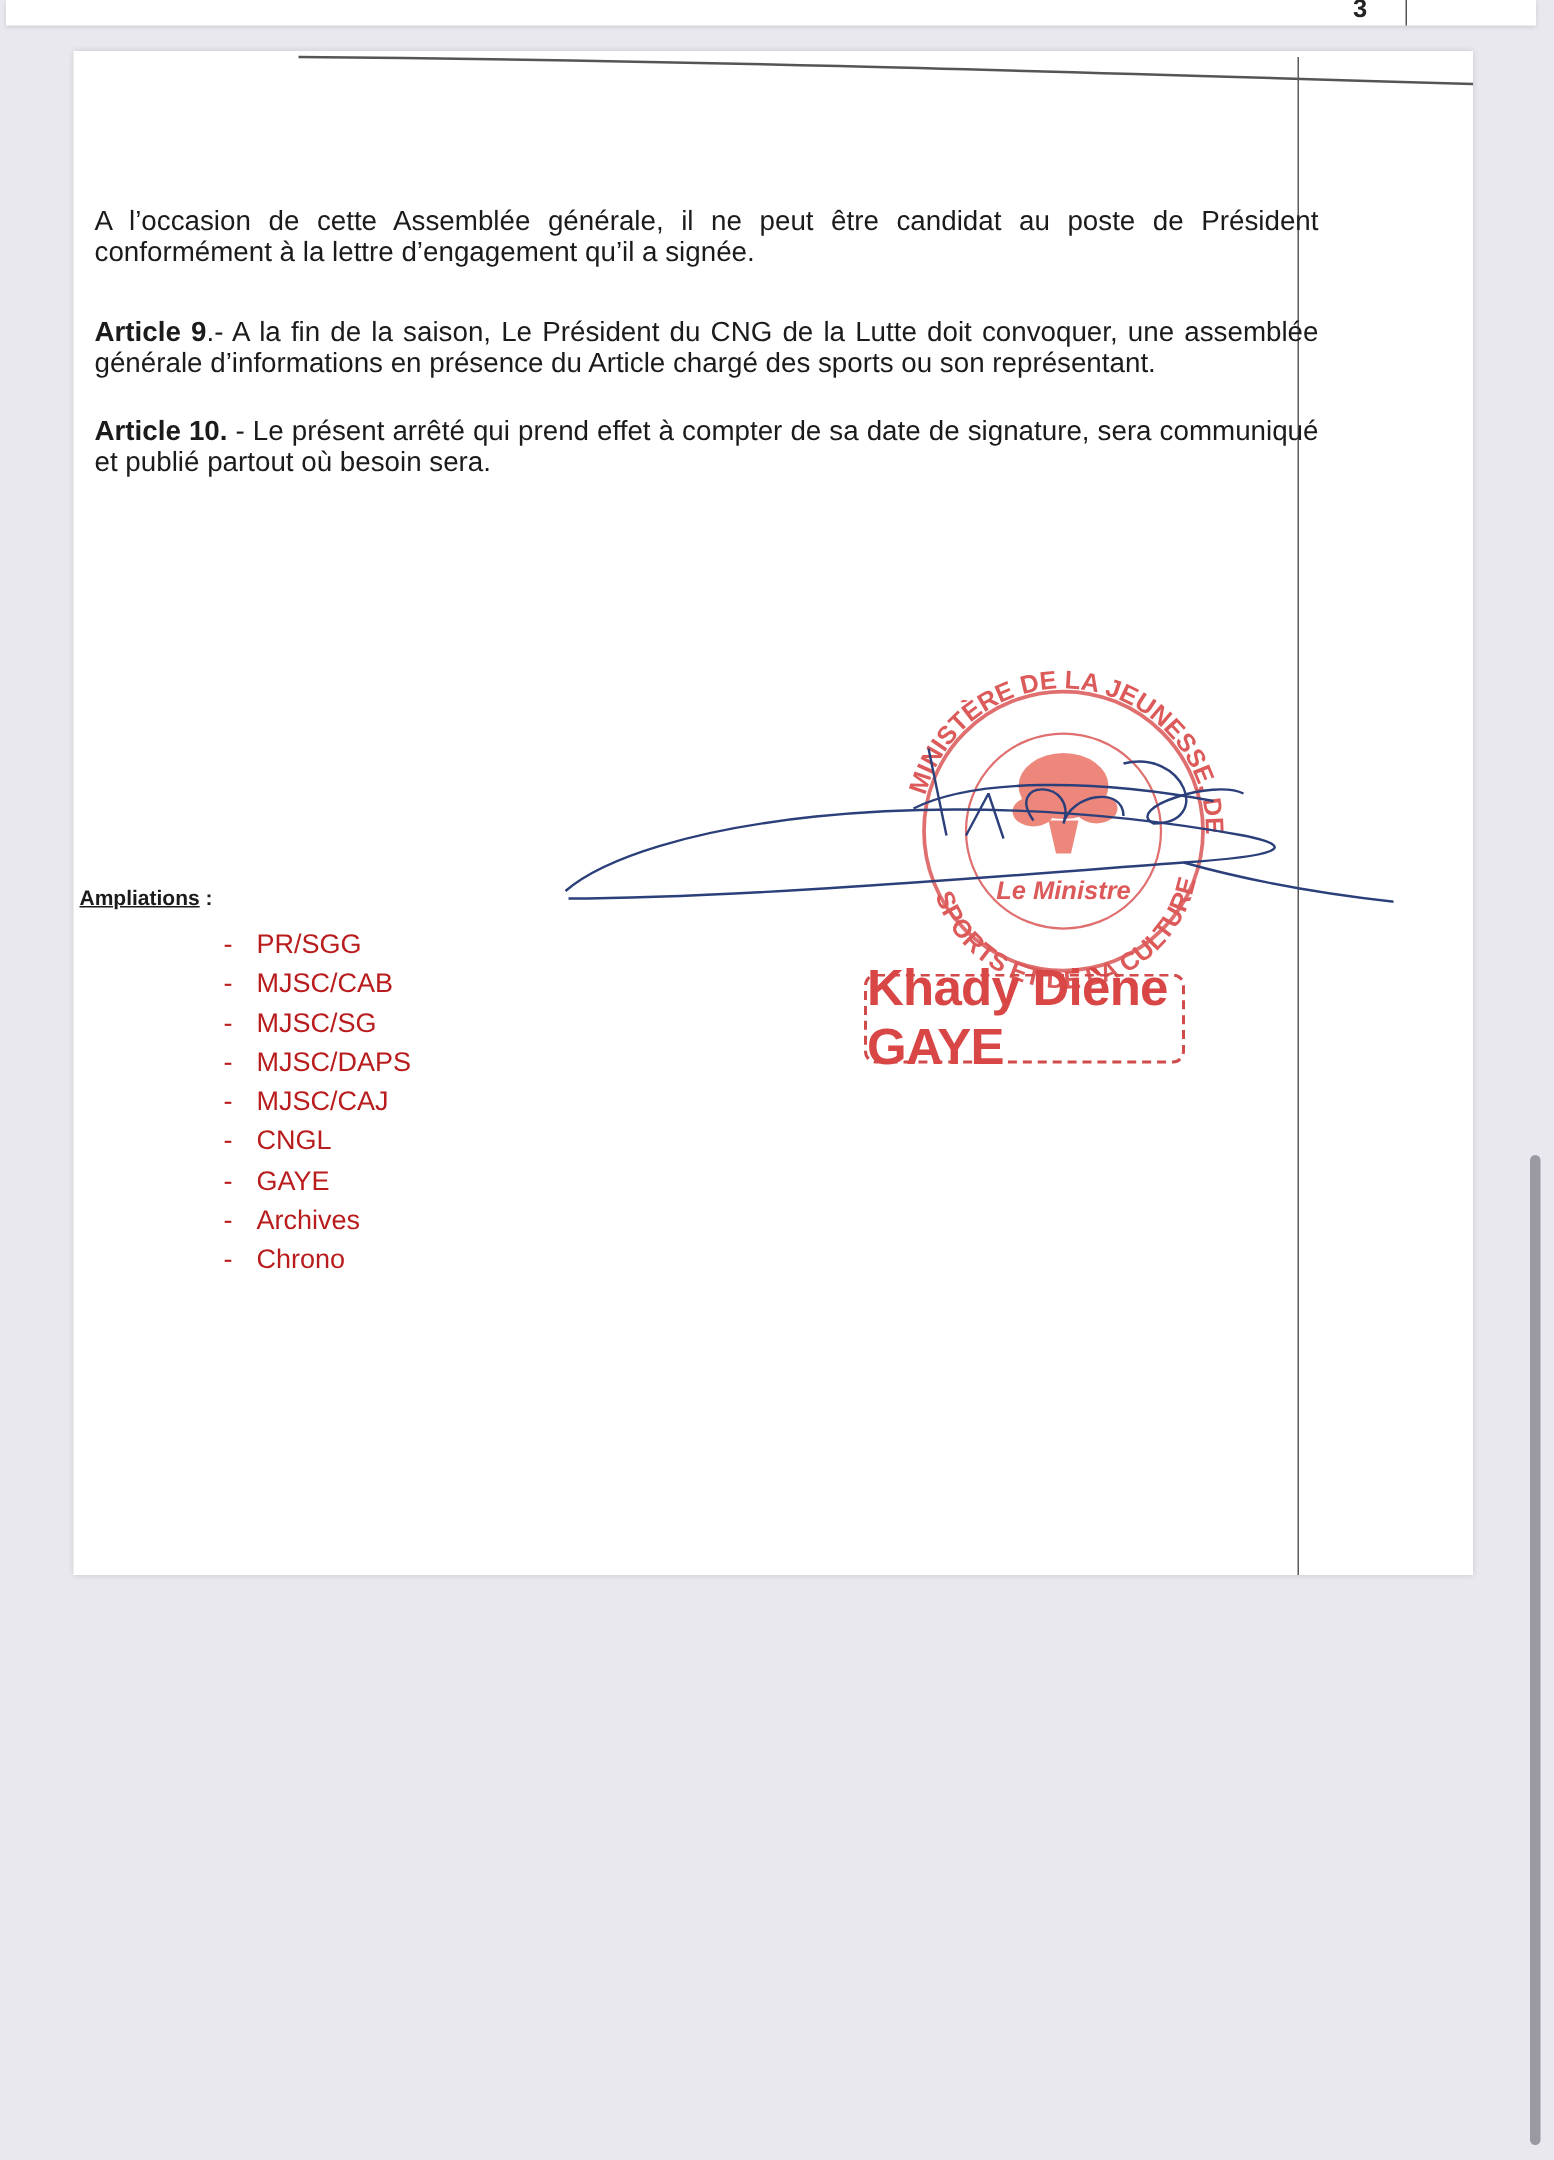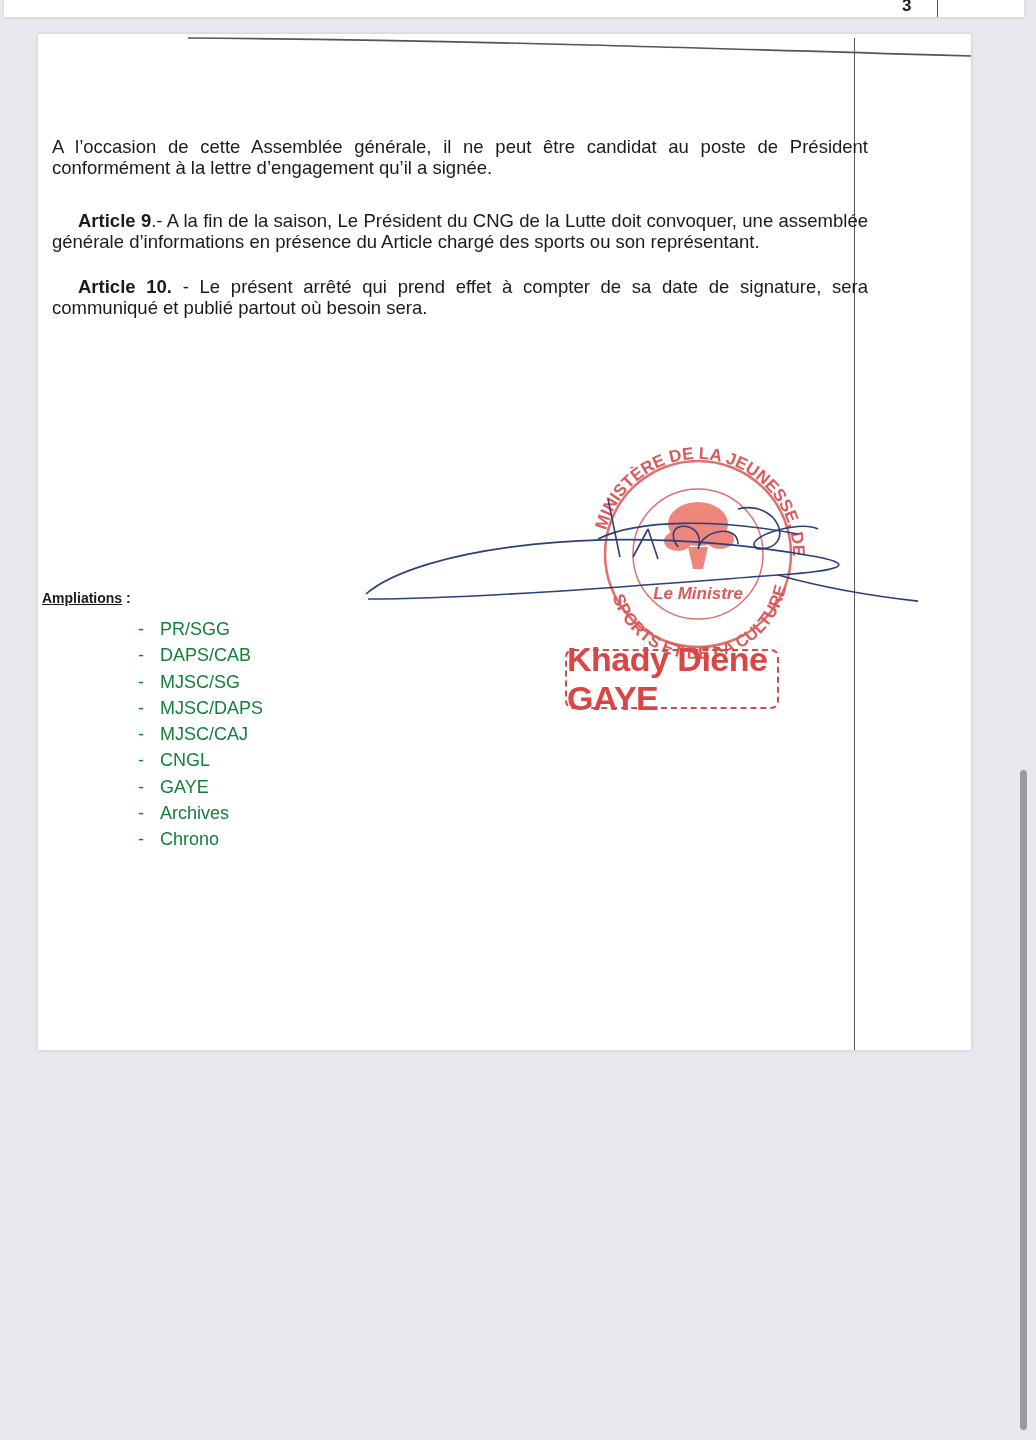--- a/index.html
+++ b/index.html
@@ -12,38 +12,38 @@
       position:absolute; left:4px; top:0; width:1020px; height:17px;
       background:#ffffff; box-shadow:0 1px 3px rgba(0,0,0,0.12);
     }
     .prev-page .pagenum {
       position:absolute; left:898px; top:-4px; font-weight:bold; font-size:17px; color:#222;
     }
     .prev-page .vline {
       position:absolute; left:933px; top:0; width:1px; height:17px; background:#555;
     }
     .page {
-      position:absolute; left:38px; top:34px; width:933px; height:1016px;
+      position:absolute; left:49px; top:34px; width:933px; height:1016px;
       background:#ffffff; box-shadow:0 0 4px rgba(0,0,0,0.15);
       overflow:hidden;
     }
     .top-line {
       position:absolute; left:0; top:0; width:933px; height:40px;
     }
     .margin-line {
       position:absolute; left:816px; top:4px; width:1px; height:1394px; background:#5a5a5a;
     }
     .text { position:absolute; color:#1b1b1b; font-size:18.5px; line-height:21px; }
     .para { left:14px; width:816px; }
     .para p { margin:0; text-align:justify; text-align-last:left; }
-    .bold { font-weight:bold;margin-left:26px; }
+    .bold { font-weight:bold; }
     .amp-title { position:absolute; left:4px; top:556px; font-size:14px; font-weight:bold; color:#1b1b1b; }
     .amp-title .u { text-decoration:underline; }
     .amp-list { position:absolute; left:100px; top:582px; margin:0; padding:0; list-style:none; }
-    .amp-list li { font-size:18px; line-height:26.3px; color:#15803d; }
+    .amp-list li { font-size:18px; line-height:26.3px; color:#b91c1c; }
     .amp-list li .dash { display:inline-block; width:22px; }
     .stamp-wrap { position:absolute; left:320px; top:395px; width:560px; height:300px; }
     .name-stamp {
       position:absolute; left:527px; top:615px; width:210px; height:56px;
       border:2px dashed #d24b4b; border-radius:8px;
       color:#d94646; font-weight:bold; font-size:34px;
       display:flex; align-items:center; justify-content:center;
       font-family:"Liberation Sans", sans-serif; letter-spacing:-0.5px;
     }
     .pagenum-bottom { position:absolute; left:786px; top:1378px; font-weight:bold; font-size:17px; color:#222; }
@@ -109,21 +109,21 @@
     </g>
   </svg>
 
   <div class="name-stamp">Khady Diène GAYE</div>
 
   <div class="amp-title">
     <span class="u">Ampliations</span><span> :</span>
   </div>
   <ul class="amp-list">
     <li><span class="dash">-</span><span>PR/SGG</span></li>
-    <li><span class="dash">-</span><span>DAPS/CAB</span></li>
+    <li><span class="dash">-</span><span>MJSC/CAB</span></li>
     <li><span class="dash">-</span><span>MJSC/SG</span></li>
     <li><span class="dash">-</span><span>MJSC/DAPS</span></li>
     <li><span class="dash">-</span><span>MJSC/CAJ</span></li>
     <li><span class="dash">-</span><span>CNGL</span></li>
     <li><span class="dash">-</span><span>GAYE</span></li>
     <li><span class="dash">-</span><span>Archives</span></li>
     <li><span class="dash">-</span><span>Chrono</span></li>
   </ul>
 
   <span class="pagenum-bottom">4</span>

